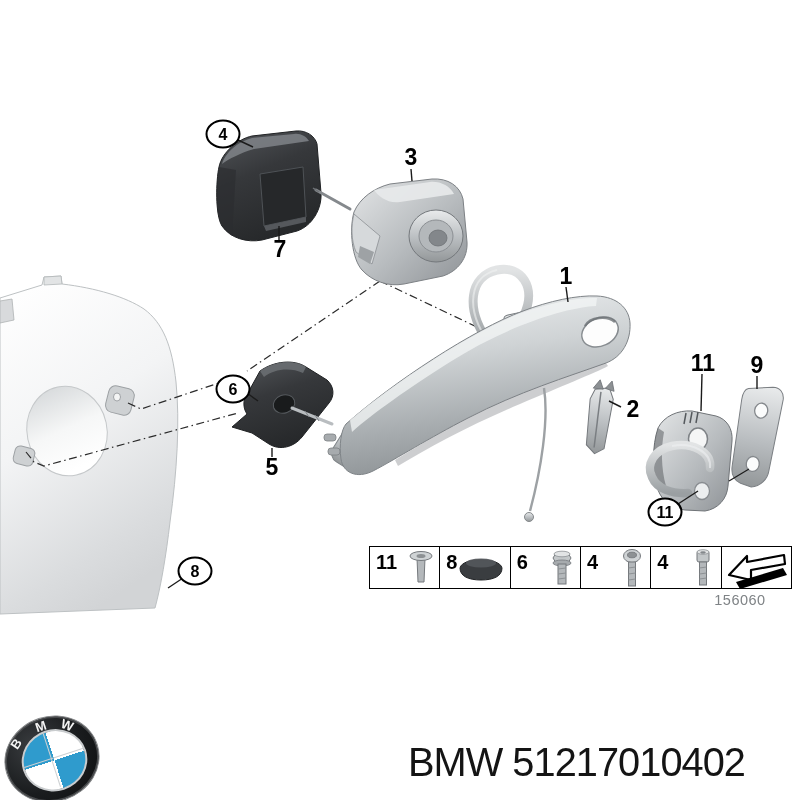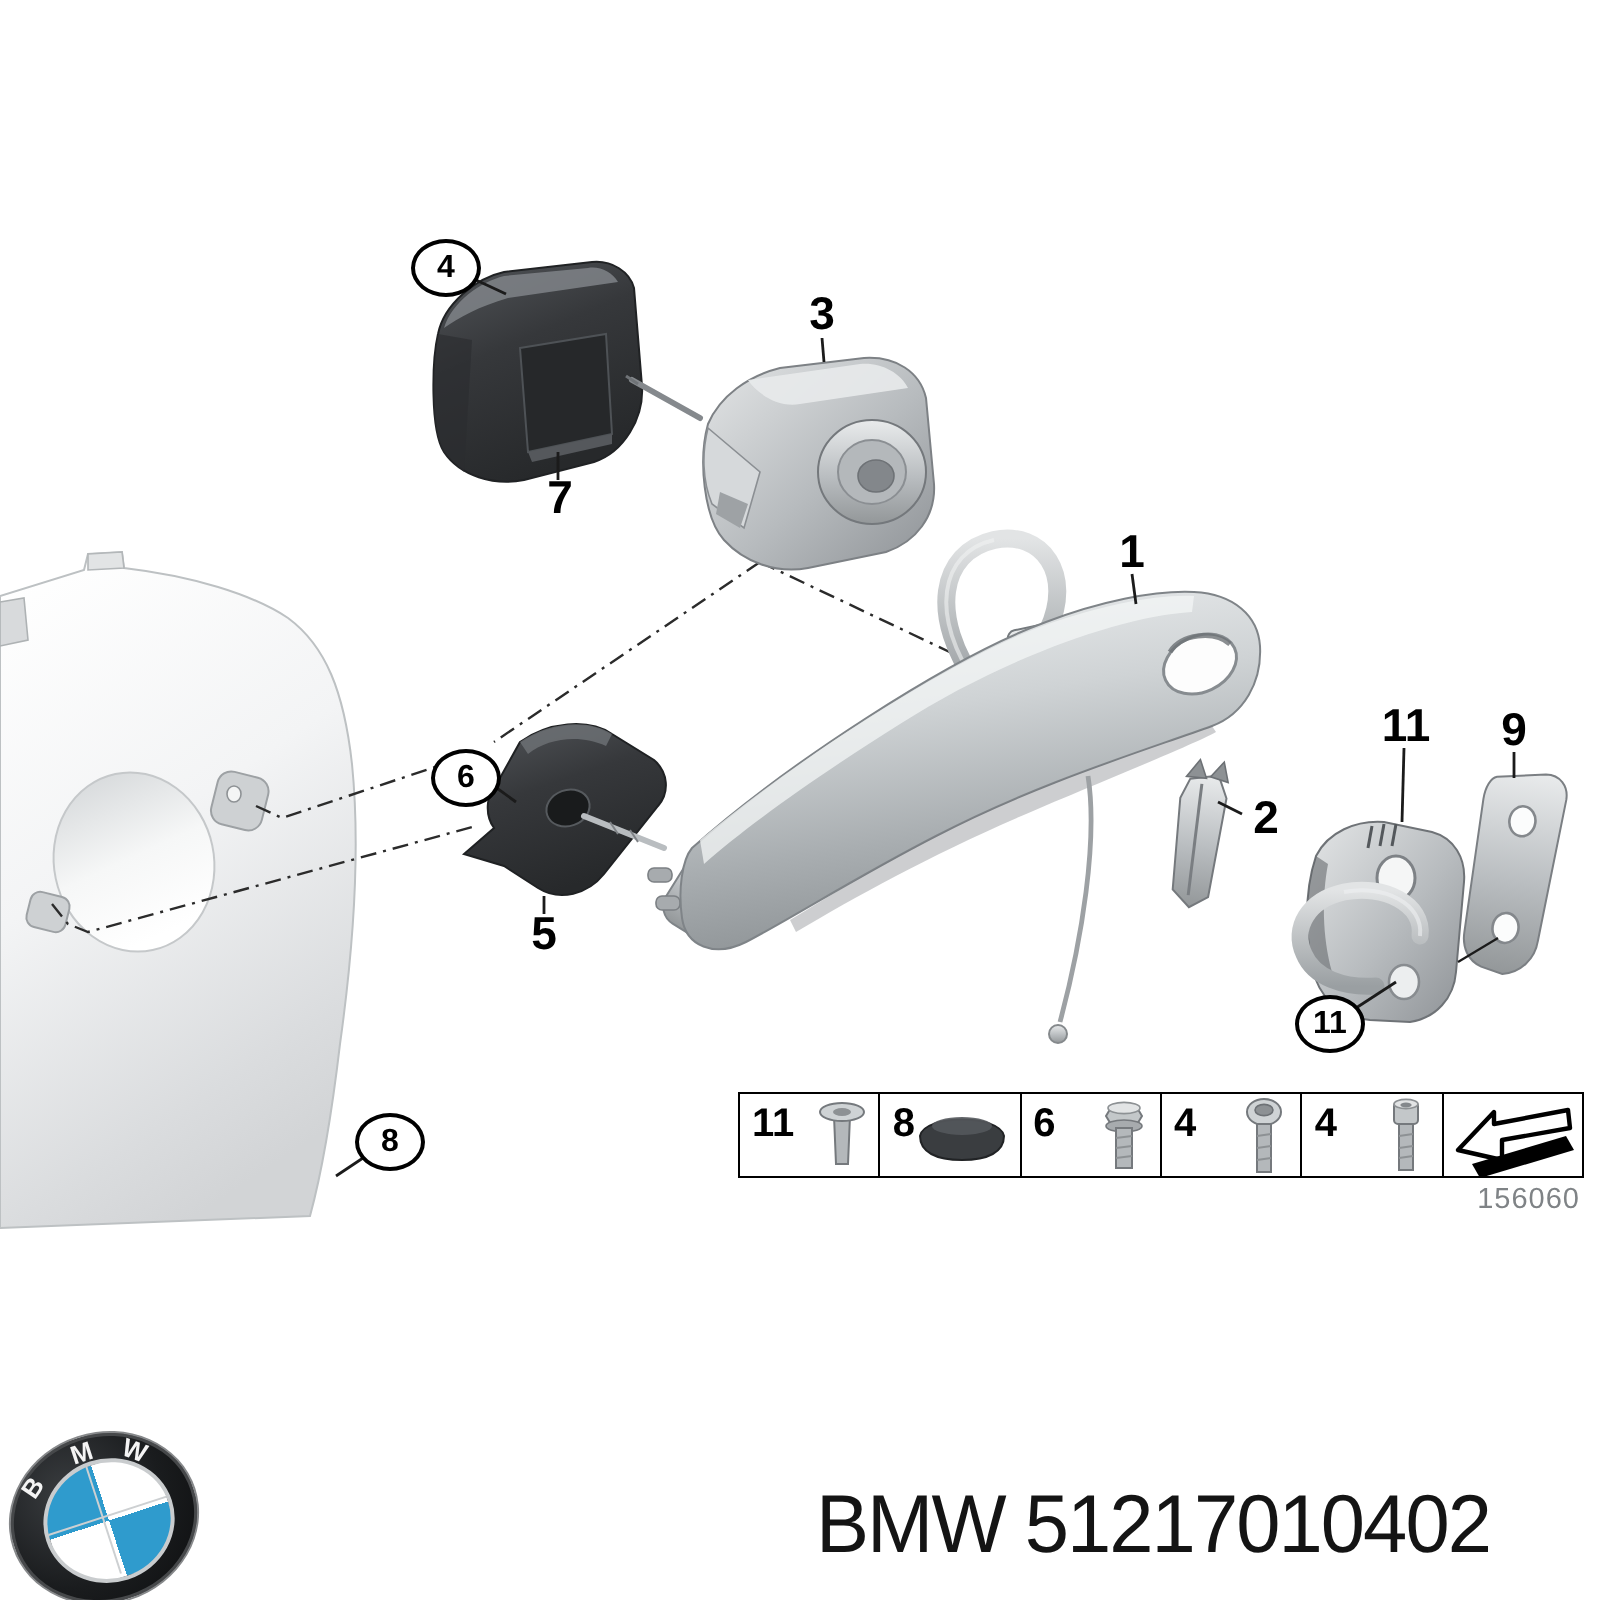--- a/index.html
+++ b/index.html
@@ -17,21 +17,21 @@
 
   
   .legend{position:absolute;left:369px;top:546px;width:423px;height:43px;
       border:1.6px solid #000;display:flex;background:#fff;box-sizing:border-box;}
   .legend .cell{flex:1 1 0;position:relative;border-left:1.6px solid #000;box-sizing:border-box;}
   .legend .cell:first-child{border-left:none;}
   .legend .num{position:absolute;left:6px;top:4px;font-weight:bold;font-size:20px;color:#000;}
   .legend .ic{position:absolute;right:5px;top:50%;transform:translateY(-50%);}
   .legend .ic.wide{right:2px;}
 
-  .drawing-number{position:absolute;left:690px;top:592px;width:100px;text-align:right;
+  .drawing-number{position:absolute;left:690px;top:592px;width:100px;text-align:center;
       font-size:14.5px;color:#7f8386;letter-spacing:.5px;}
 
   
   .part-title{position:absolute;left:408px;top:739px;font-size:41px;color:#141414;
       letter-spacing:-1px;transform:scaleX(.97);transform-origin:left;white-space:nowrap;}
 
   .roundel{position:absolute;left:4px;top:716px;width:96px;height:86px;
       transform:rotate(-18deg);}
   .roundel .ring{position:absolute;inset:0;border-radius:50%;
       background:radial-gradient(circle at 35% 30%,#3a3d40 0%,#1a1c1e 55%,#0c0d0e 100%);

